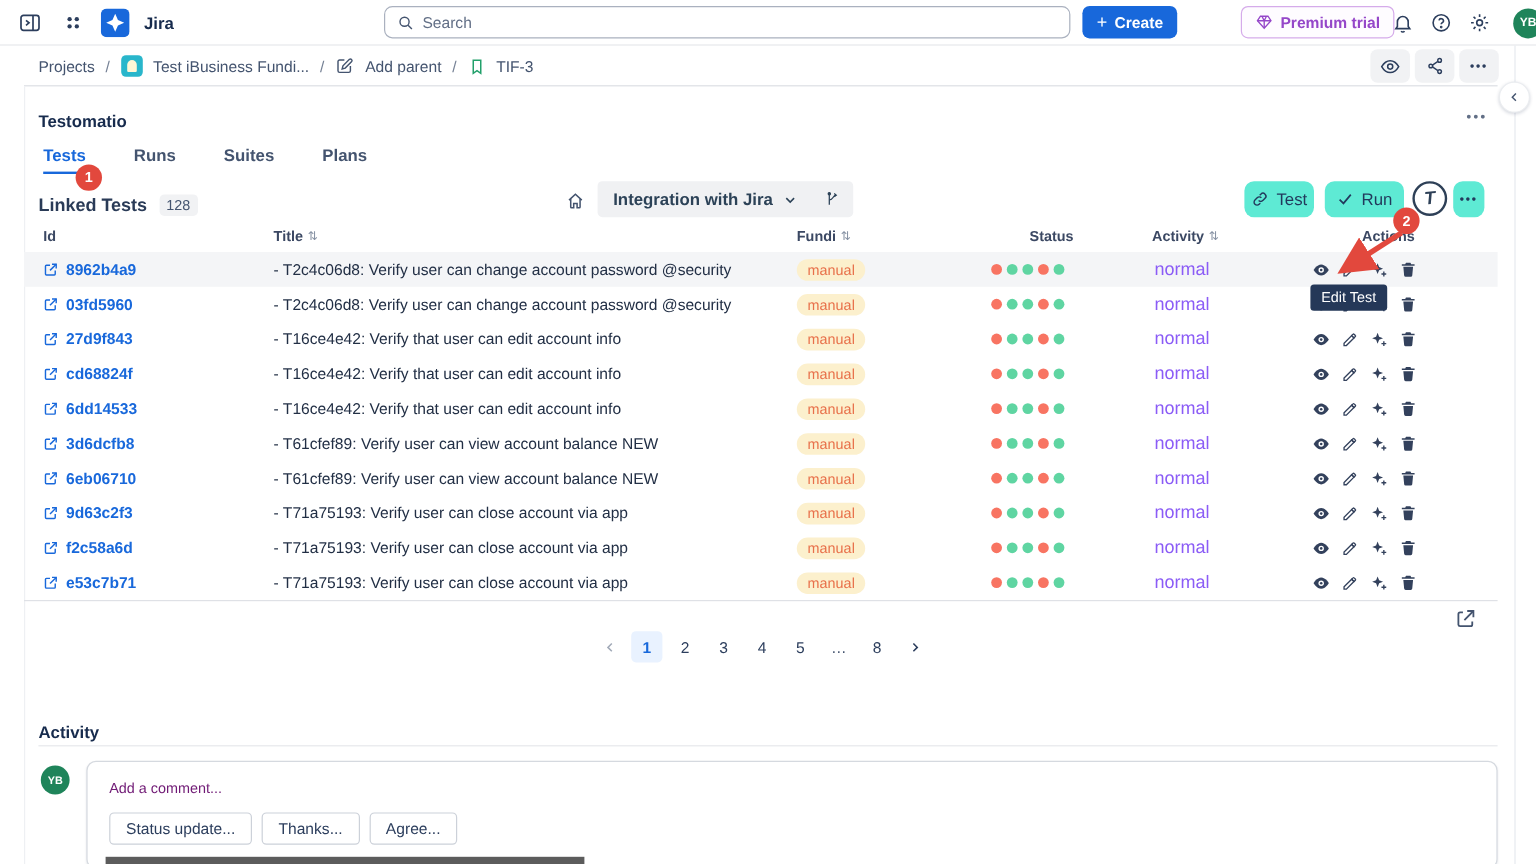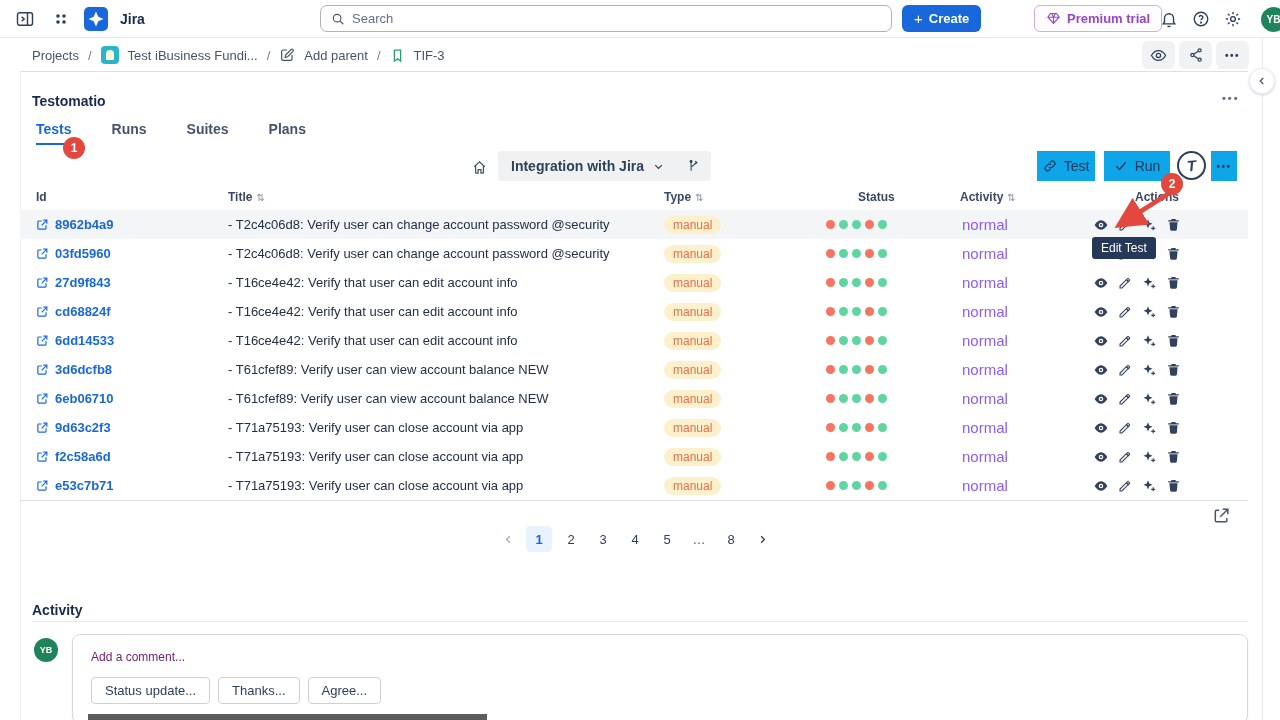--- a/index.html
+++ b/index.html
@@ -50,21 +50,21 @@
   .badge-2 { left:1161px; top:173px; }
 
   .lt-row { position:absolute; left:32px; top:155px; height:32px; display:flex; align-items:center; }
   .lt-title { font-size:15px; font-weight:600; color:#2a3b57; }
   .lt-count { margin-left:10px; font-size:12px; color:#44546f; background:#f1f2f4; border-radius:4px; padding:2px 6px; }
   .home-ic { position:absolute; left:471px; top:159px; color:#44546f; cursor:pointer; }
   .branch-dd { position:absolute; left:498px; top:151px; height:30px; background:#f0f1f3; border-radius:4px; display:flex; align-items:center; padding:0 10px 0 13px; cursor:pointer; }
   .branch-dd .lbl { font-size:14px; font-weight:600; color:#2c4257; }
   .branch-dd .chev { margin-left:8px; color:#2c4257; }
   .branch-dd .git { margin-left:22px; color:#2c4257; }
-  .hdr-btn { position:absolute; height:30px; top:151px; background:#0ea5e9; border:none; border-radius:0; display:flex; align-items:center; justify-content:center; gap:7px; font-size:14px; font-weight:500; color:#22395c; cursor:pointer; font-family:inherit; }
+  .hdr-btn { position:absolute; height:30px; top:151px; background:#5eead4; border:none; border-radius:8px; display:flex; align-items:center; justify-content:center; gap:7px; font-size:14px; font-weight:500; color:#22395c; cursor:pointer; font-family:inherit; }
   .btn-test { left:1037px; width:58px; }
   .btn-run { left:1104px; width:66px; }
   .tm-logo { position:absolute; left:1177px; top:151px; width:29px; height:29px; border-radius:50%; border:2.5px solid #2e4057; background:#fff; display:flex; align-items:center; justify-content:center; cursor:pointer; }
   .tm-logo span { font-size:15px; font-weight:800; font-style:italic; color:#2e4057; transform:rotate(-6deg); }
   .btn-more { left:1211px; width:26px; font-size:10px; letter-spacing:1.5px; font-weight:700; }
 
   
   .table { position:absolute; left:20px; top:188px; width:1228px; }
   .thead { position:relative; height:22px; font-size:12px; font-weight:700; color:#3b4863; }
   .th { position:absolute; top:2px; display:flex; gap:4px; align-items:center; cursor:pointer; }
@@ -242,20 +242,24 @@
   <div class="panel-more">•••</div>
 
   <div class="tabs">
       <div class="tab active">Tests</div>
       <div class="tab">Runs</div>
       <div class="tab">Suites</div>
       <div class="tab">Plans</div>
     </div>
   <div class="badge-red badge-1">1</div>
 
+  <div class="lt-row">
+    <span class="lt-title">Linked Tests</span>
+    <span class="lt-count">128</span>
+  </div>
 
   <span class="home-ic">
     <svg width="17" height="17" viewBox="0 0 24 24" fill="none" stroke="currentColor" stroke-width="1.8">
         <path d="M4.5 11L12 4l7.5 7"></path>
         <path d="M6.5 9.5V19a1 1 0 0 0 1 1H10v-5h4v5h2.5a1 1 0 0 0 1-1V9.5"></path>
       </svg>
   </span>
 
   <div class="branch-dd">
     <span class="lbl">Integration with Jira</span>
@@ -311,21 +315,21 @@
   <div class="table">
     <div class="thead">
       <span class="th th-id">
           <span>Id</span>
         </span>
       <span class="th th-title">
           <span>Title</span>
           <span class="sort">⇅</span>
         </span>
       <span class="th th-type">
-          <span>Type</span>
+          <span>Fundi</span>
           <span class="sort">⇅</span>
         </span>
       <span class="th th-status">
           <span>Status</span>
         </span>
       <span class="th th-priority">
           <span>Activity</span>
           <span class="sort">⇅</span>
         </span>
       <span class="th th-actions">

